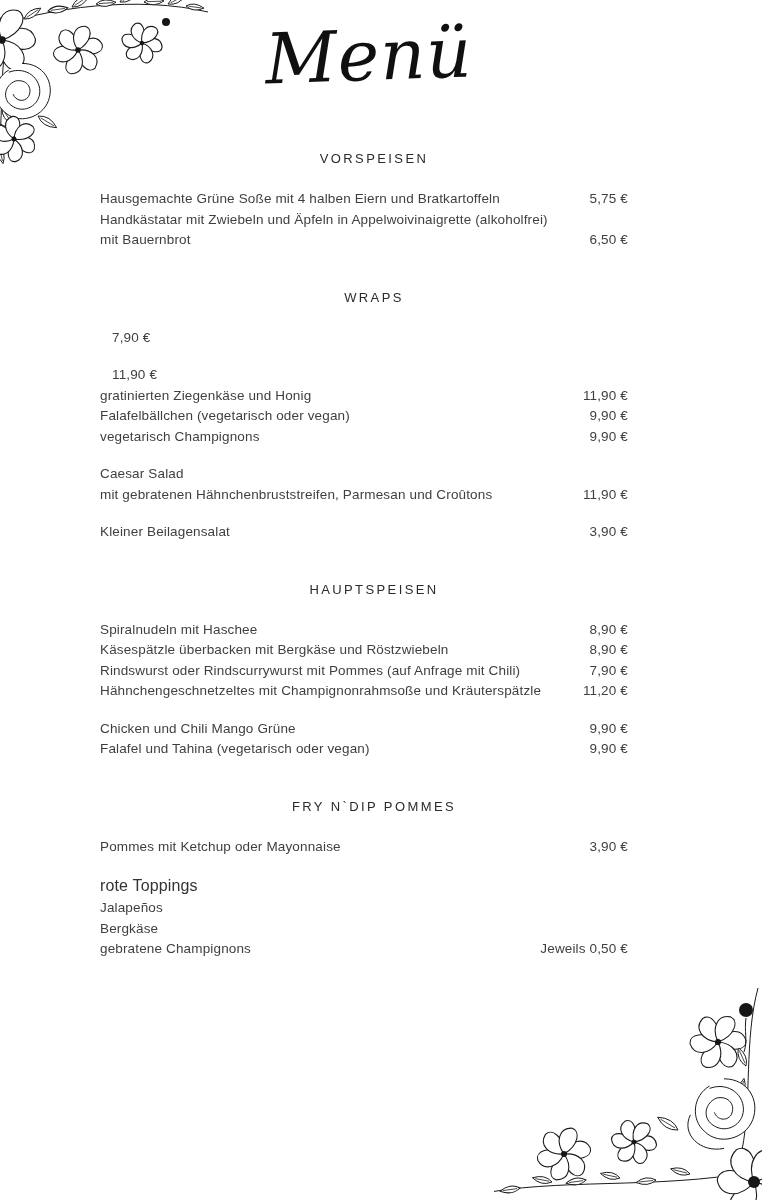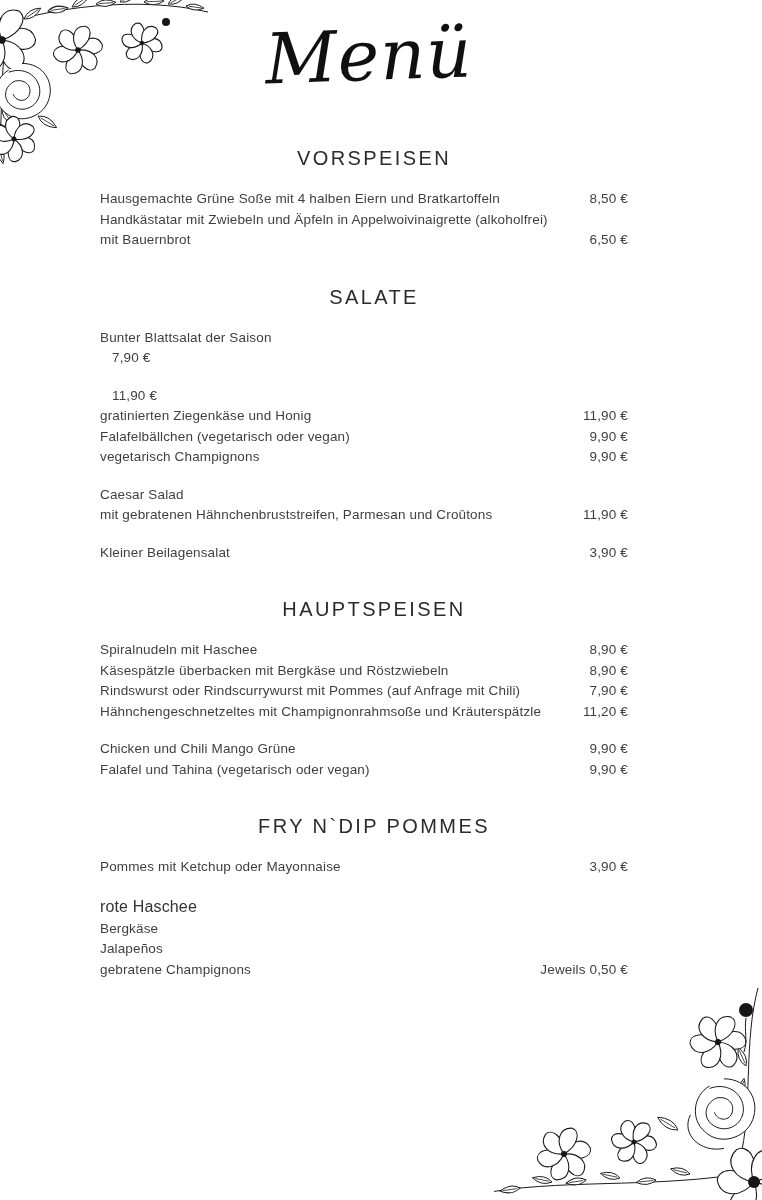--- a/index.html
+++ b/index.html
@@ -25,21 +25,21 @@
     color:#101010;
     letter-spacing:1px;
     transform:translateX(-12px) rotate(-2deg);
     line-height:1;
   }
   .content{
     position:relative;
     padding:0 134px 0 100px;
   }
   .section-heading{
-    font-size:20px;
+    font-size:13px;
     font-weight:400;
     letter-spacing:2.4px;
     text-align:center;
     color:#2b2b2b;
     margin:37px 0 21px 0;
     line-height:19px;
     transform:translateX(10px);
   }
   .block{margin-bottom:17px;}
   .block:last-child{margin-bottom:0;}
@@ -134,35 +134,32 @@
 
   <div class="title-wrap">
     <div class="menu-title">Menü</div>
   </div>
 
   <div class="content">
       <h2 class="section-heading">VORSPEISEN</h2>
       <div class="block">
         <div class="row">
           <span class="item-text">Hausgemachte Grüne Soße mit 4 halben Eiern und Bratkartoffeln</span>
-          <span class="item-price">8,50 €</span>
+          <span class="item-price">5,75 €</span>
         </div>
         <div class="row">
           <span class="item-text">Handkästatar mit Zwiebeln und Äpfeln in Appelwoivinaigrette (alkoholfrei)</span>
         </div>
         <div class="row">
           <span class="item-text">mit Bauernbrot</span>
           <span class="item-price">6,50 €</span>
         </div>
       </div>
-      <h2 class="section-heading">SALATE</h2>
-      <div class="block">
-        <div class="row">
-          <span class="item-text">Bunter Blattsalat der Saison</span>
-        </div>
+      <h2 class="section-heading">WRAPS</h2>
+      <div class="block">
         <div class="row">
           <span class="item-price">7,90 €</span>
         </div>
       </div>
       <div class="block">
         <div class="row">
           <span class="item-price">11,90 €</span>
         </div>
         <div class="row">
           <span class="item-text">gratinierten Ziegenkäse und Honig</span>
@@ -223,27 +220,27 @@
       </div>
       <h2 class="section-heading">FRY N`DIP POMMES</h2>
       <div class="block">
         <div class="row">
           <span class="item-text">Pommes mit Ketchup oder Mayonnaise</span>
           <span class="item-price">3,90 €</span>
         </div>
       </div>
       <div class="block">
         <div class="row large">
-          <span class="item-text">rote Haschee</span>
+          <span class="item-text">rote Toppings</span>
+        </div>
+        <div class="row">
+          <span class="item-text">Jalapeños</span>
         </div>
         <div class="row">
           <span class="item-text">Bergkäse</span>
-        </div>
-        <div class="row">
-          <span class="item-text">Jalapeños</span>
         </div>
         <div class="row">
           <span class="item-text">gebratene Champignons</span>
           <span class="item-price">Jeweils 0,50 €</span>
         </div>
       </div>
     </div>
 
 </div>
 

